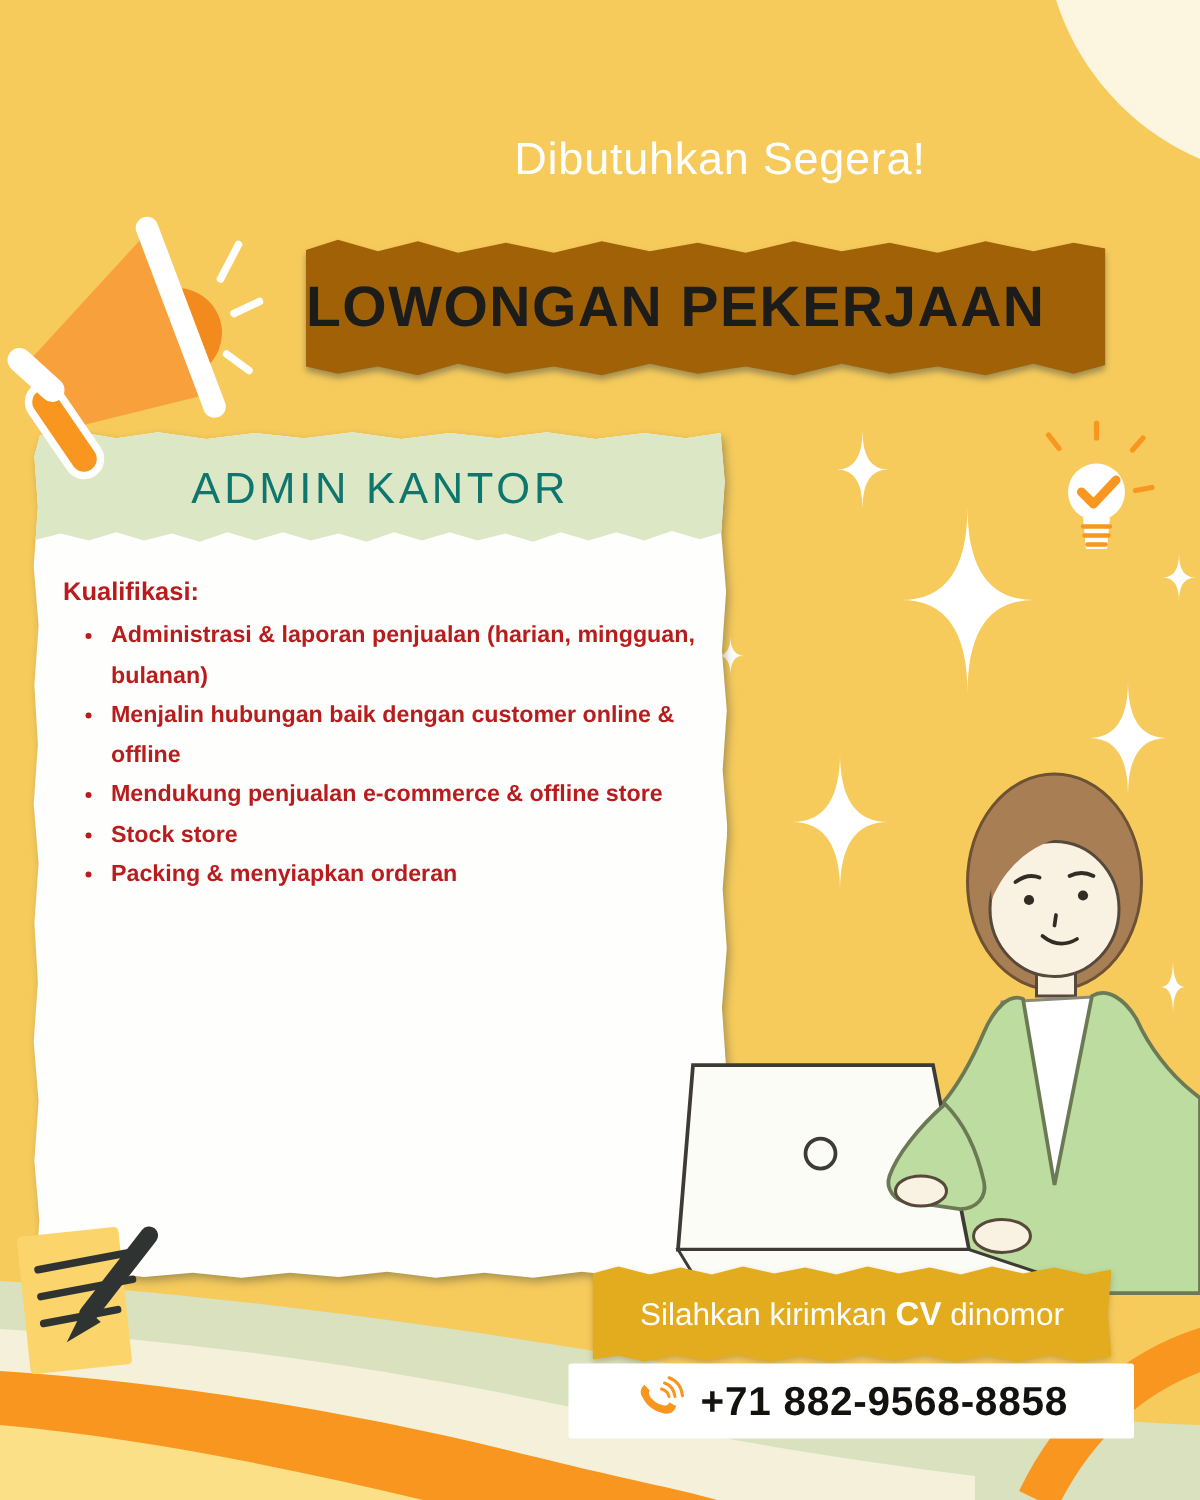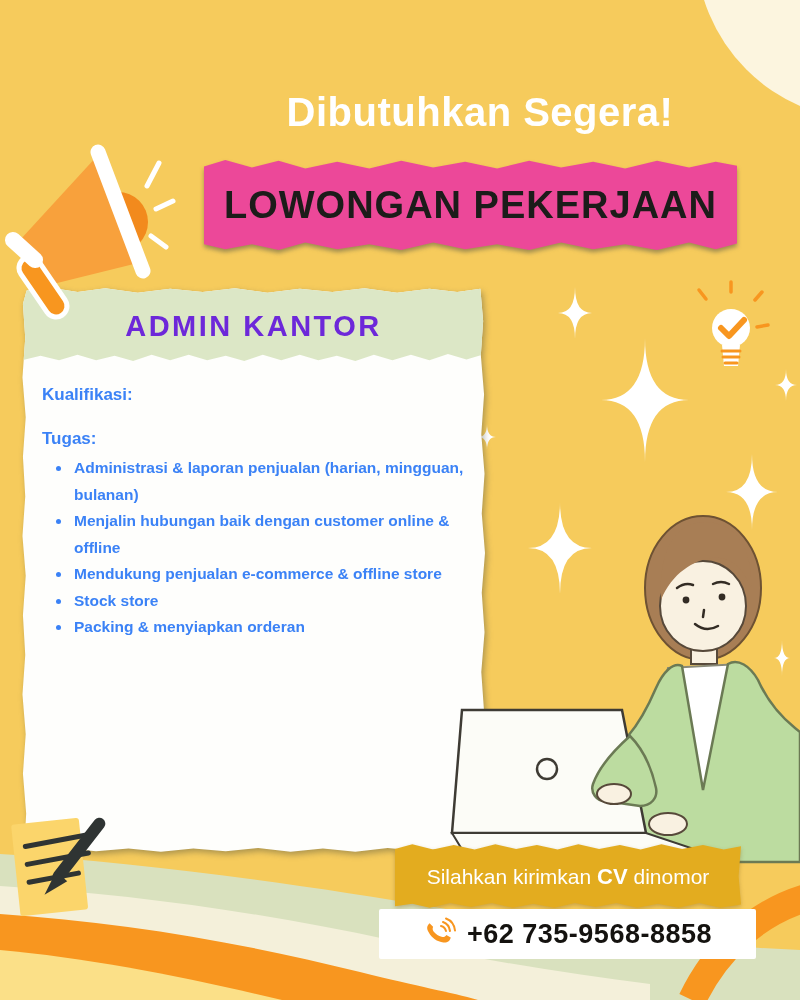--- a/index.html
+++ b/index.html
@@ -7,48 +7,48 @@
     position:relative;width:800px;height:1000px;overflow:hidden;
     background:#F6CB5C;
     font-family:"Liberation Sans", sans-serif;
   }
   svg{display:block;}
   .layer{position:absolute;left:0;top:0;width:800px;height:1000px;pointer-events:none;}
 
   
   .headline{
     position:absolute;left:180px;top:90px;width:600px;
-    text-align:center;color:#FFFFFF;font-size:40px;font-weight:700;
+    text-align:center;color:#FFFFFF;font-size:30px;font-weight:400;
     letter-spacing:.5px;
   }
 
   
   .banner-wrap{position:absolute;left:204px;top:157px;width:533px;height:96px;
     filter:drop-shadow(0 3px 2px rgba(90,90,70,.55));}
   .banner{
-    width:100%;height:100%;background:#ec4899;
-    display:flex;align-items:center;justify-content:center;
+    width:100%;height:100%;background:#a16207;
+    display:flex;align-items:center;
     clip-path:polygon(0% 10%,4% 3%,9% 11%,14% 4%,19% 12%,25% 5%,31% 12%,37% 4%,43% 11%,49% 5%,55% 12%,61% 4%,67% 11%,73% 5%,79% 12%,85% 4%,91% 11%,96% 5%,100% 9%,100% 90%,96% 96%,91% 89%,85% 97%,79% 91%,73% 96%,67% 89%,61% 97%,55% 91%,49% 96%,43% 89%,37% 97%,31% 91%,25% 96%,19% 89%,14% 97%,9% 91%,4% 96%,0% 91%);
   }
   .banner-title{font-size:38px;font-weight:800;color:#1C1C1A;letter-spacing:1px;}
 
   
   .card-wrap{position:absolute;left:22px;top:287px;width:463px;height:566px;
     filter:drop-shadow(2px 3px 3px rgba(80,80,60,.45));}
   .card{
     width:100%;height:100%;background:#FEFEFC;position:relative;
     clip-path:polygon(1% .6%,6% .1%,12% .9%,18% .2%,25% 1%,32% .3%,39% .9%,46% .2%,53% 1%,60% .3%,67% .9%,74% .2%,81% 1%,88% .3%,94% .9%,99% .3%,99.6% 6%,99.1% 12%,99.8% 19%,99.2% 26%,99.9% 33%,99.3% 40%,100% 47%,99.3% 54%,99.9% 61%,99.2% 68%,99.8% 75%,99.2% 82%,99.9% 89%,99.4% 95%,99% 99.5%,93% 99%,86% 99.7%,79% 99.1%,72% 99.8%,65% 99.2%,58% 99.8%,51% 99.1%,44% 99.7%,37% 99.2%,30% 99.8%,23% 99.2%,16% 99.7%,9% 99.1%,3% 99.6%,.5% 99%,.9% 93%,.2% 86%,.8% 79%,.1% 72%,.7% 65%,.2% 58%,.8% 51%,.1% 44%,.7% 37%,.2% 30%,.8% 23%,.1% 16%,.7% 9%,.2% 3%);
   }
   .card-header{
     position:absolute;left:0;top:0;width:100%;height:78px;background:#DCE7C6;
     display:flex;align-items:center;justify-content:center;
     clip-path:polygon(0 0,100% 0,100% 86%,96% 93%,92% 86%,88% 94%,84% 87%,80% 94%,76% 87%,72% 95%,68% 88%,64% 94%,60% 87%,56% 94%,52% 87%,48% 95%,44% 88%,40% 94%,36% 87%,32% 94%,28% 87%,24% 95%,20% 88%,16% 94%,12% 87%,8% 94%,4% 88%,0 94%);
   }
-  .position-title{font-size:29px;font-weight:700;color:#6d28d9;letter-spacing:2.5px;}
-  .card-body{position:absolute;left:20px;top:88px;width:424px;color:#3b82f6;}
+  .position-title{font-size:29px;font-weight:400;color:#0f766e;letter-spacing:2.5px;}
+  .card-body{position:absolute;left:20px;top:88px;width:424px;color:#b91c1c;}
   .sec-heading{font-size:17px;font-weight:700;margin:10px 0 6px 0;}
   .sec-heading.second{margin-top:24px;}
   ul.bullets{margin:0;padding:0 0 0 30px;font-size:15.5px;font-weight:700;line-height:26.5px;}
   ul.bullets li{padding-left:2px;}
 
   
   .contact-wrap{position:absolute;left:395px;top:843px;width:346px;height:66px;
     filter:drop-shadow(0 2px 2px rgba(120,90,20,.35));}
   .contact-banner{
     width:100%;height:100%;background:#E3AC1F;color:#FFFFFF;
@@ -106,21 +106,20 @@
     </g>
   </svg>
 
   <div class="card-wrap">
     <div class="card">
       <div class="card-header">
         <div class="position-title">ADMIN KANTOR</div>
       </div>
       <div class="card-body">
         <div class="sec-heading">Kualifikasi:</div>
-        <div class="sec-heading second">Tugas:</div>
         <ul class="bullets">
             <li>Administrasi &amp; laporan penjualan (harian, mingguan, bulanan)</li>
             <li>Menjalin hubungan baik dengan customer online &amp; offline</li>
             <li>Mendukung penjualan e-commerce &amp; offline store</li>
             <li>Stock store</li>
             <li>Packing &amp; menyiapkan orderan</li>
           </ul>
       </div>
     </div>
   </div>
@@ -198,16 +197,16 @@
 
   <div class="phone-band">
     <svg width="34" height="34" viewBox="0 0 34 34">
       <path d="M6 14 C4 10 5 7 8 5 L11 9 C10 11 10 12 11 14 C13 17 15 19 18 20 C20 21 21 21 23 19 L27 22 C26 25 23 27 19 26 C13 24 8 20 6 14 Z" fill="#F8961F" transform="rotate(-8 16 16)"></path>
       <g fill="none" stroke="#F8961F" stroke-width="2" stroke-linecap="round">
         <path d="M18 9 q4 1 5 5"></path>
         <path d="M20 5 q6 2 7 9"></path>
         <path d="M23 1.5 q8 3 9 12"></path>
       </g>
     </svg>
-    <span class="phone-number">+62 735-9568-8858</span>
+    <span class="phone-number">+71 882-9568-8858</span>
   </div>
 
 </div>
 
 </body></html>

